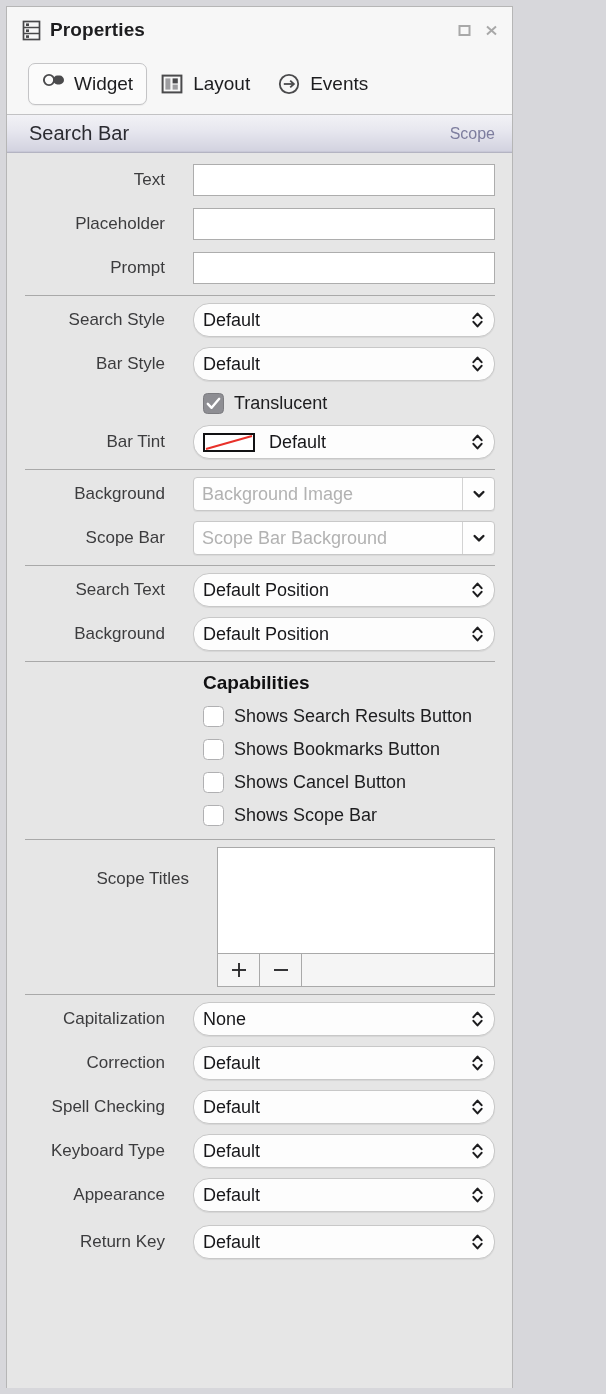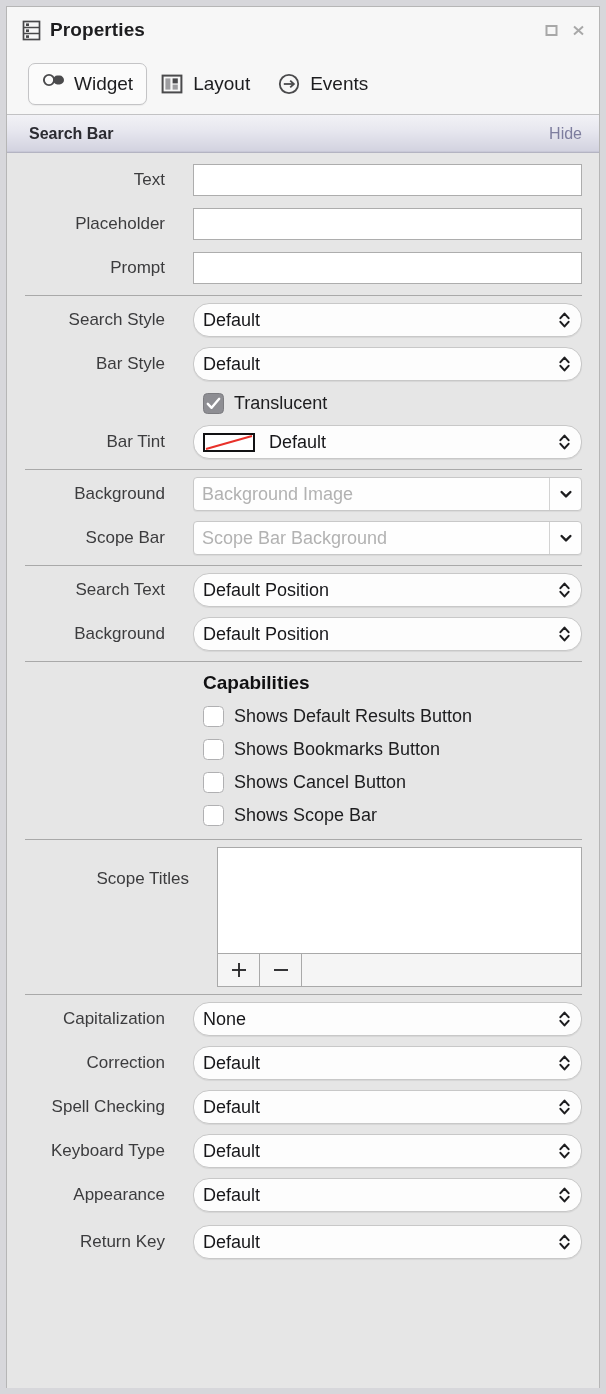--- a/index.html
+++ b/index.html
@@ -6,21 +6,21 @@
   html, body {
     margin: 0; padding: 0;
     background: #d7d7db;
     font-family: "Liberation Sans", "DejaVu Sans", sans-serif;
   }
   body { width: 606px; height: 1394px; overflow: hidden; }
 
   .panel {
     position: absolute;
     left: 6px; top: 6px;
-    width: 594px; height: 1382px;
+    width: 507px; height: 1382px;
     background: #e6e6e6;
     border: 1px solid #b6b6b6;
     border-bottom: none;
     overflow: hidden;
   }
 
   
   .titlebar {
     height: 46px;
     background: #f7f7f7;
@@ -66,21 +66,21 @@
   
   .section-head {
     height: 38px;
     background: linear-gradient(to bottom, #f2f2f6 0%, #e7e7ef 42%, #d3d3e0 96%, #c3c3d2 100%);
     border-bottom: 1px solid #b4b4c2;
     display: flex; align-items: center;
     padding: 0 17px 0 22px;
     position: relative;
   }
   .section-title {
-    font-size: 16px; font-weight: bold; color: #2b2b31;
+    font-size: 20px; font-weight: normal; color: #2b2b31;
   }
   .section-hide {
     margin-left: auto;
     font-size: 16px; color: #7d7d9e;
     cursor: default;
   }
 
   
   .group { padding: 0; }
   .sep {
@@ -261,21 +261,21 @@
           <line x1="5.8" y1="11" x2="15.6" y2="11" stroke="#4a4a4c" stroke-width="1.8"></line>
           <polyline points="12.2,7.6 15.9,11 12.2,14.4" fill="none" stroke="#4a4a4c" stroke-width="1.8"></polyline>
         </svg>
       </span>
       <span class="tab-label">Events</span>
     </div>
   </div>
 
   <div class="section-head">
     <span class="section-title">Search Bar</span>
-    <span class="section-hide">Hide</span>
+    <span class="section-hide">Scope</span>
   </div>
 
   <div class="group">
     <div class="spacer-sm"></div>
 
     <div class="row">
       <span class="lbl">Text</span>
       <span class="ctl">
           <span class="tfield" placeholder=""></span>
         </span>
@@ -449,21 +449,21 @@
     <div class="spacer-xs"></div>
     <div class="caps-head">Capabilities</div>
 
     <div class="cbrow">
       <span class="cbpad"></span>
       <span class="cbox">
         <svg viewBox="0 0 21 21" width="21" height="21">
           <rect x="0.5" y="0.5" width="20" height="20" rx="4" fill="#ffffff" stroke="#b0b0b2"></rect>
         </svg>
       </span>
-      <span class="cblabel">Shows Default Results Button</span>
+      <span class="cblabel">Shows Search Results Button</span>
     </div>
 
     <div class="cbrow">
       <span class="cbpad"></span>
       <span class="cbox">
         <svg viewBox="0 0 21 21" width="21" height="21">
           <rect x="0.5" y="0.5" width="20" height="20" rx="4" fill="#ffffff" stroke="#b0b0b2"></rect>
         </svg>
       </span>
       <span class="cblabel">Shows Bookmarks Button</span>

